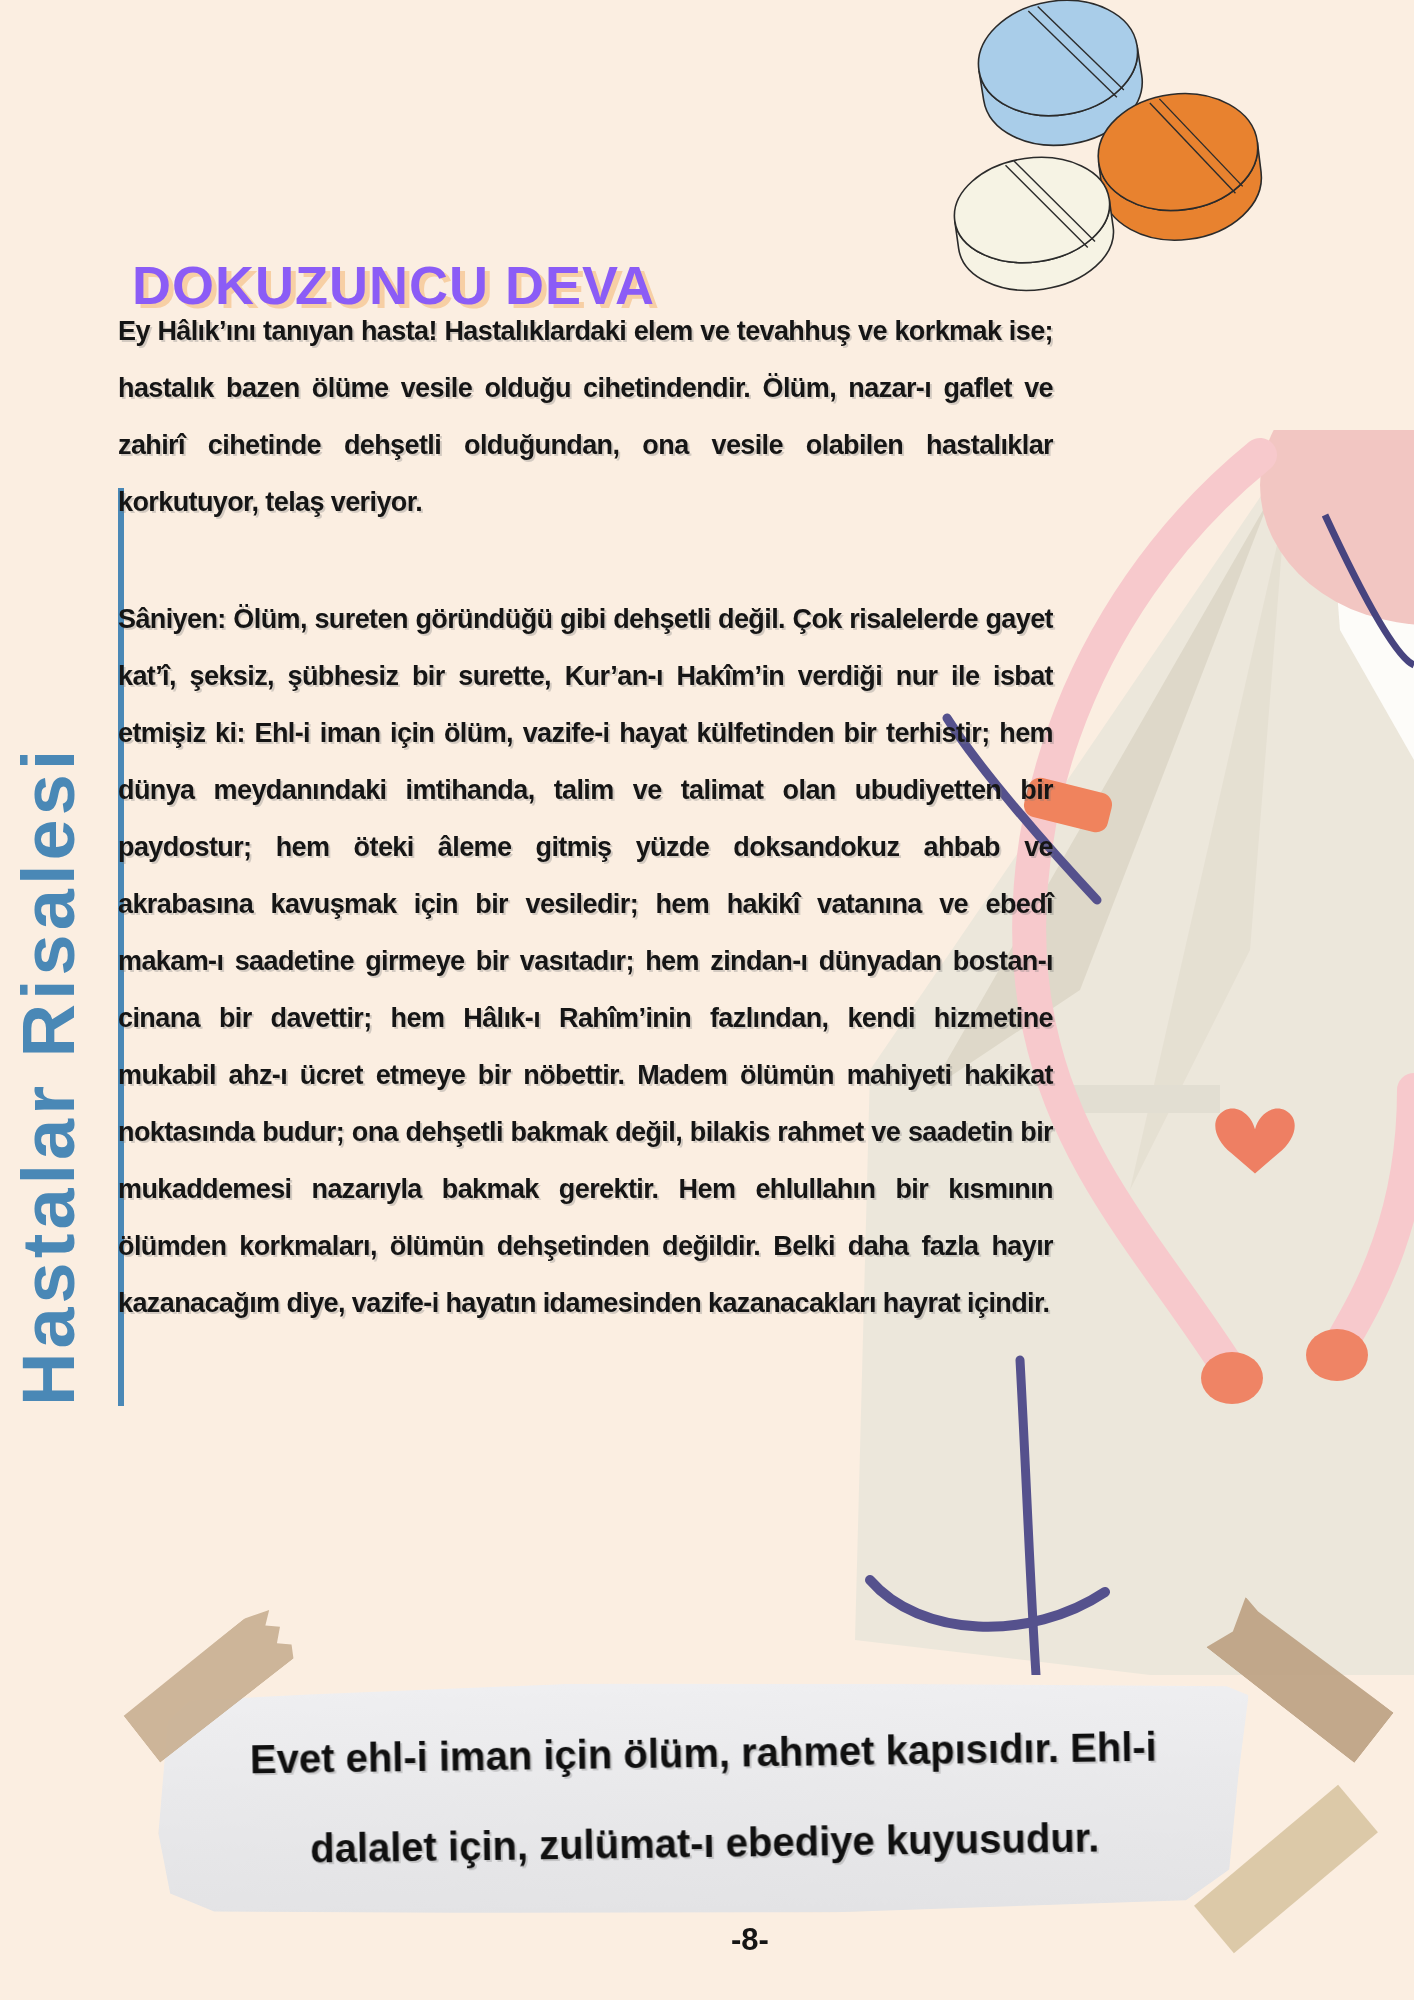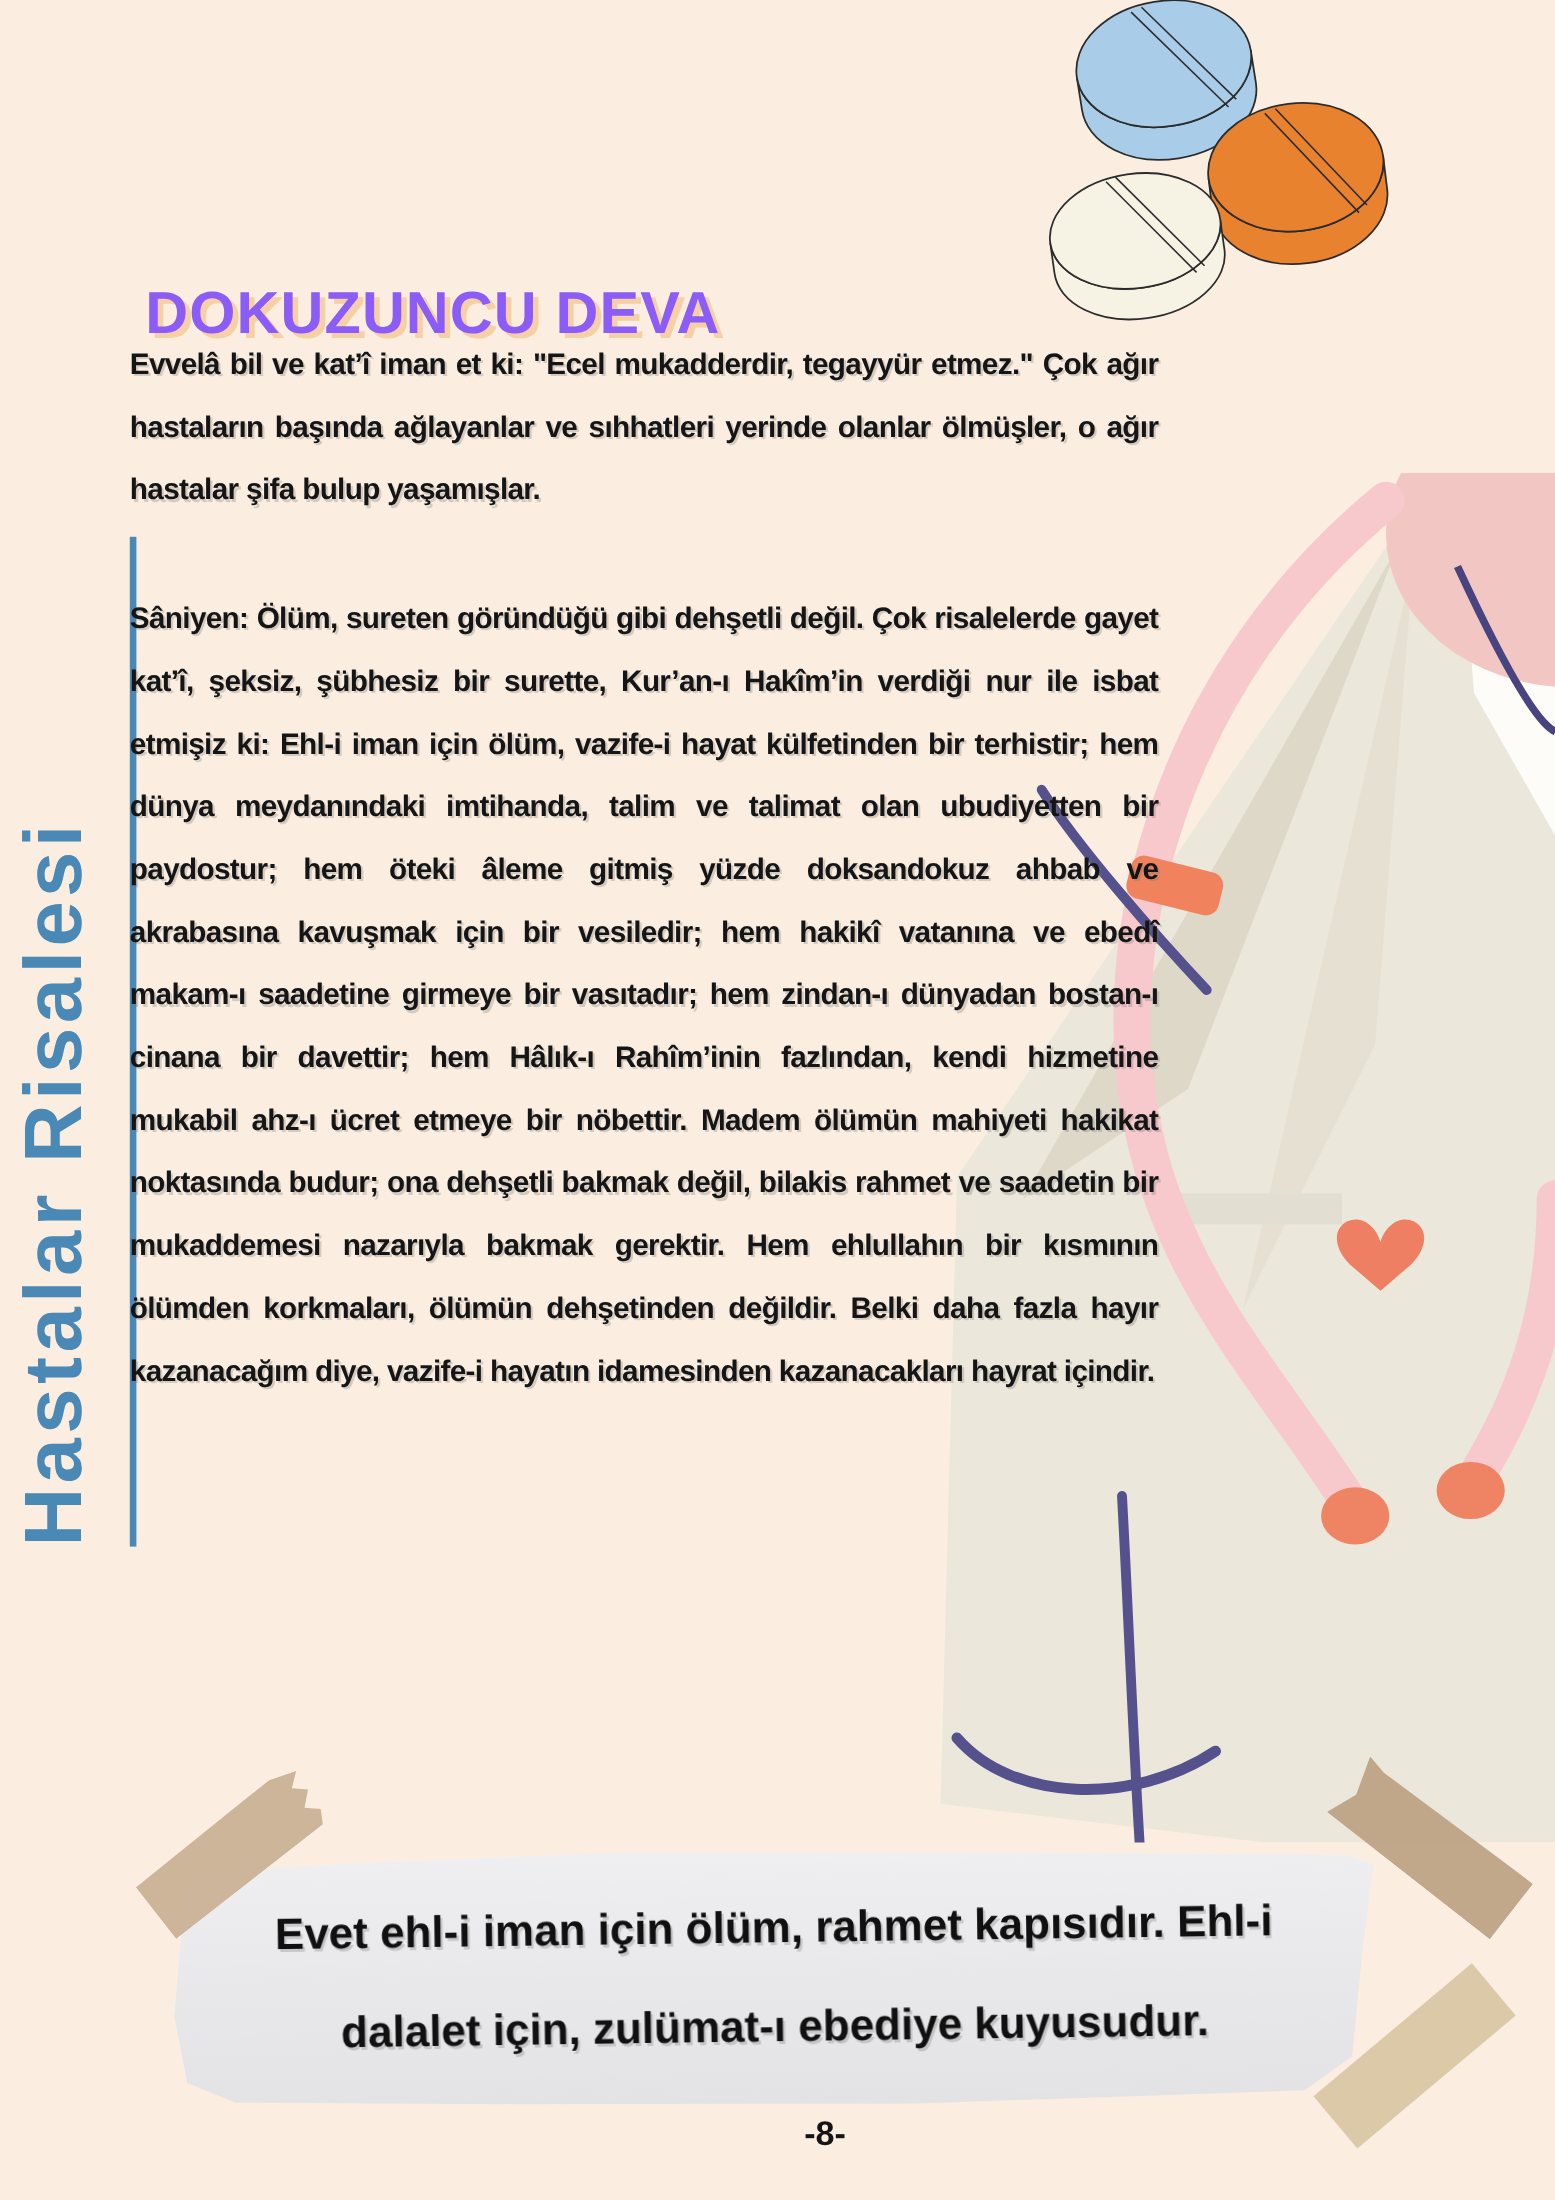--- a/index.html
+++ b/index.html
@@ -126,21 +126,21 @@
   </g>
 </svg>
 
 <div class="side-title-wrap">
   <div class="side-title">Hastalar Risalesi</div>
 </div>
 
 <h1 class="page-title">DOKUZUNCU DEVA</h1>
 
 <div class="body-col">
-  <p>Evvelâ bil ve kat’î iman et ki: "Ecel mukadderdir, tegayyür etmez." Çok ağır hastaların başında ağlayanlar ve sıhhatleri yerinde olanlar ölmüşler, o ağır hastalar şifa bulup yaşamışlar.</p>
+  <p>Ey Hâlık’ını tanıyan hasta! Hastalıklardaki elem ve tevahhuş ve korkmak ise; hastalık bazen ölüme vesile olduğu cihetindendir. Ölüm, nazar-ı gaflet ve zahirî cihetinde dehşetli olduğundan, ona vesile olabilen hastalıklar korkutuyor, telaş veriyor.</p>
   <p>Sâniyen: Ölüm, sureten göründüğü gibi dehşetli değil. Çok risalelerde gayet kat’î, şeksiz, şübhesiz bir surette, Kur’an-ı Hakîm’in verdiği nur ile isbat etmişiz ki: Ehl-i iman için ölüm, vazife-i hayat külfetinden bir terhistir; hem dünya meydanındaki imtihanda, talim ve talimat olan ubudiyetten bir paydostur; hem öteki âleme gitmiş yüzde doksandokuz ahbab ve akrabasına kavuşmak için bir vesiledir; hem hakikî vatanına ve ebedî makam-ı saadetine girmeye bir vasıtadır; hem zindan-ı dünyadan bostan-ı cinana bir davettir; hem Hâlık-ı Rahîm’inin fazlından, kendi hizmetine mukabil ahz-ı ücret etmeye bir nöbettir. Madem ölümün mahiyeti hakikat noktasında budur; ona dehşetli bakmak değil, bilakis rahmet ve saadetin bir mukaddemesi nazarıyla bakmak gerektir. Hem ehlullahın bir kısmının ölümden korkmaları, ölümün dehşetinden değildir. Belki daha fazla hayır kazanacağım diye, vazife-i hayatın idamesinden kazanacakları hayrat içindir.</p>
 </div>
 
 <div class="quote-paper">
   <div class="quote-line">Evet ehl-i iman için ölüm, rahmet kapısıdır. Ehl-i</div>
   <div class="quote-line">dalalet için, zulümat-ı ebediye kuyusudur.</div>
 </div>
 <div class="tape tape-tl"></div>
 <div class="tape tape-rt"></div>
 <div class="tape tape-rb"></div>

